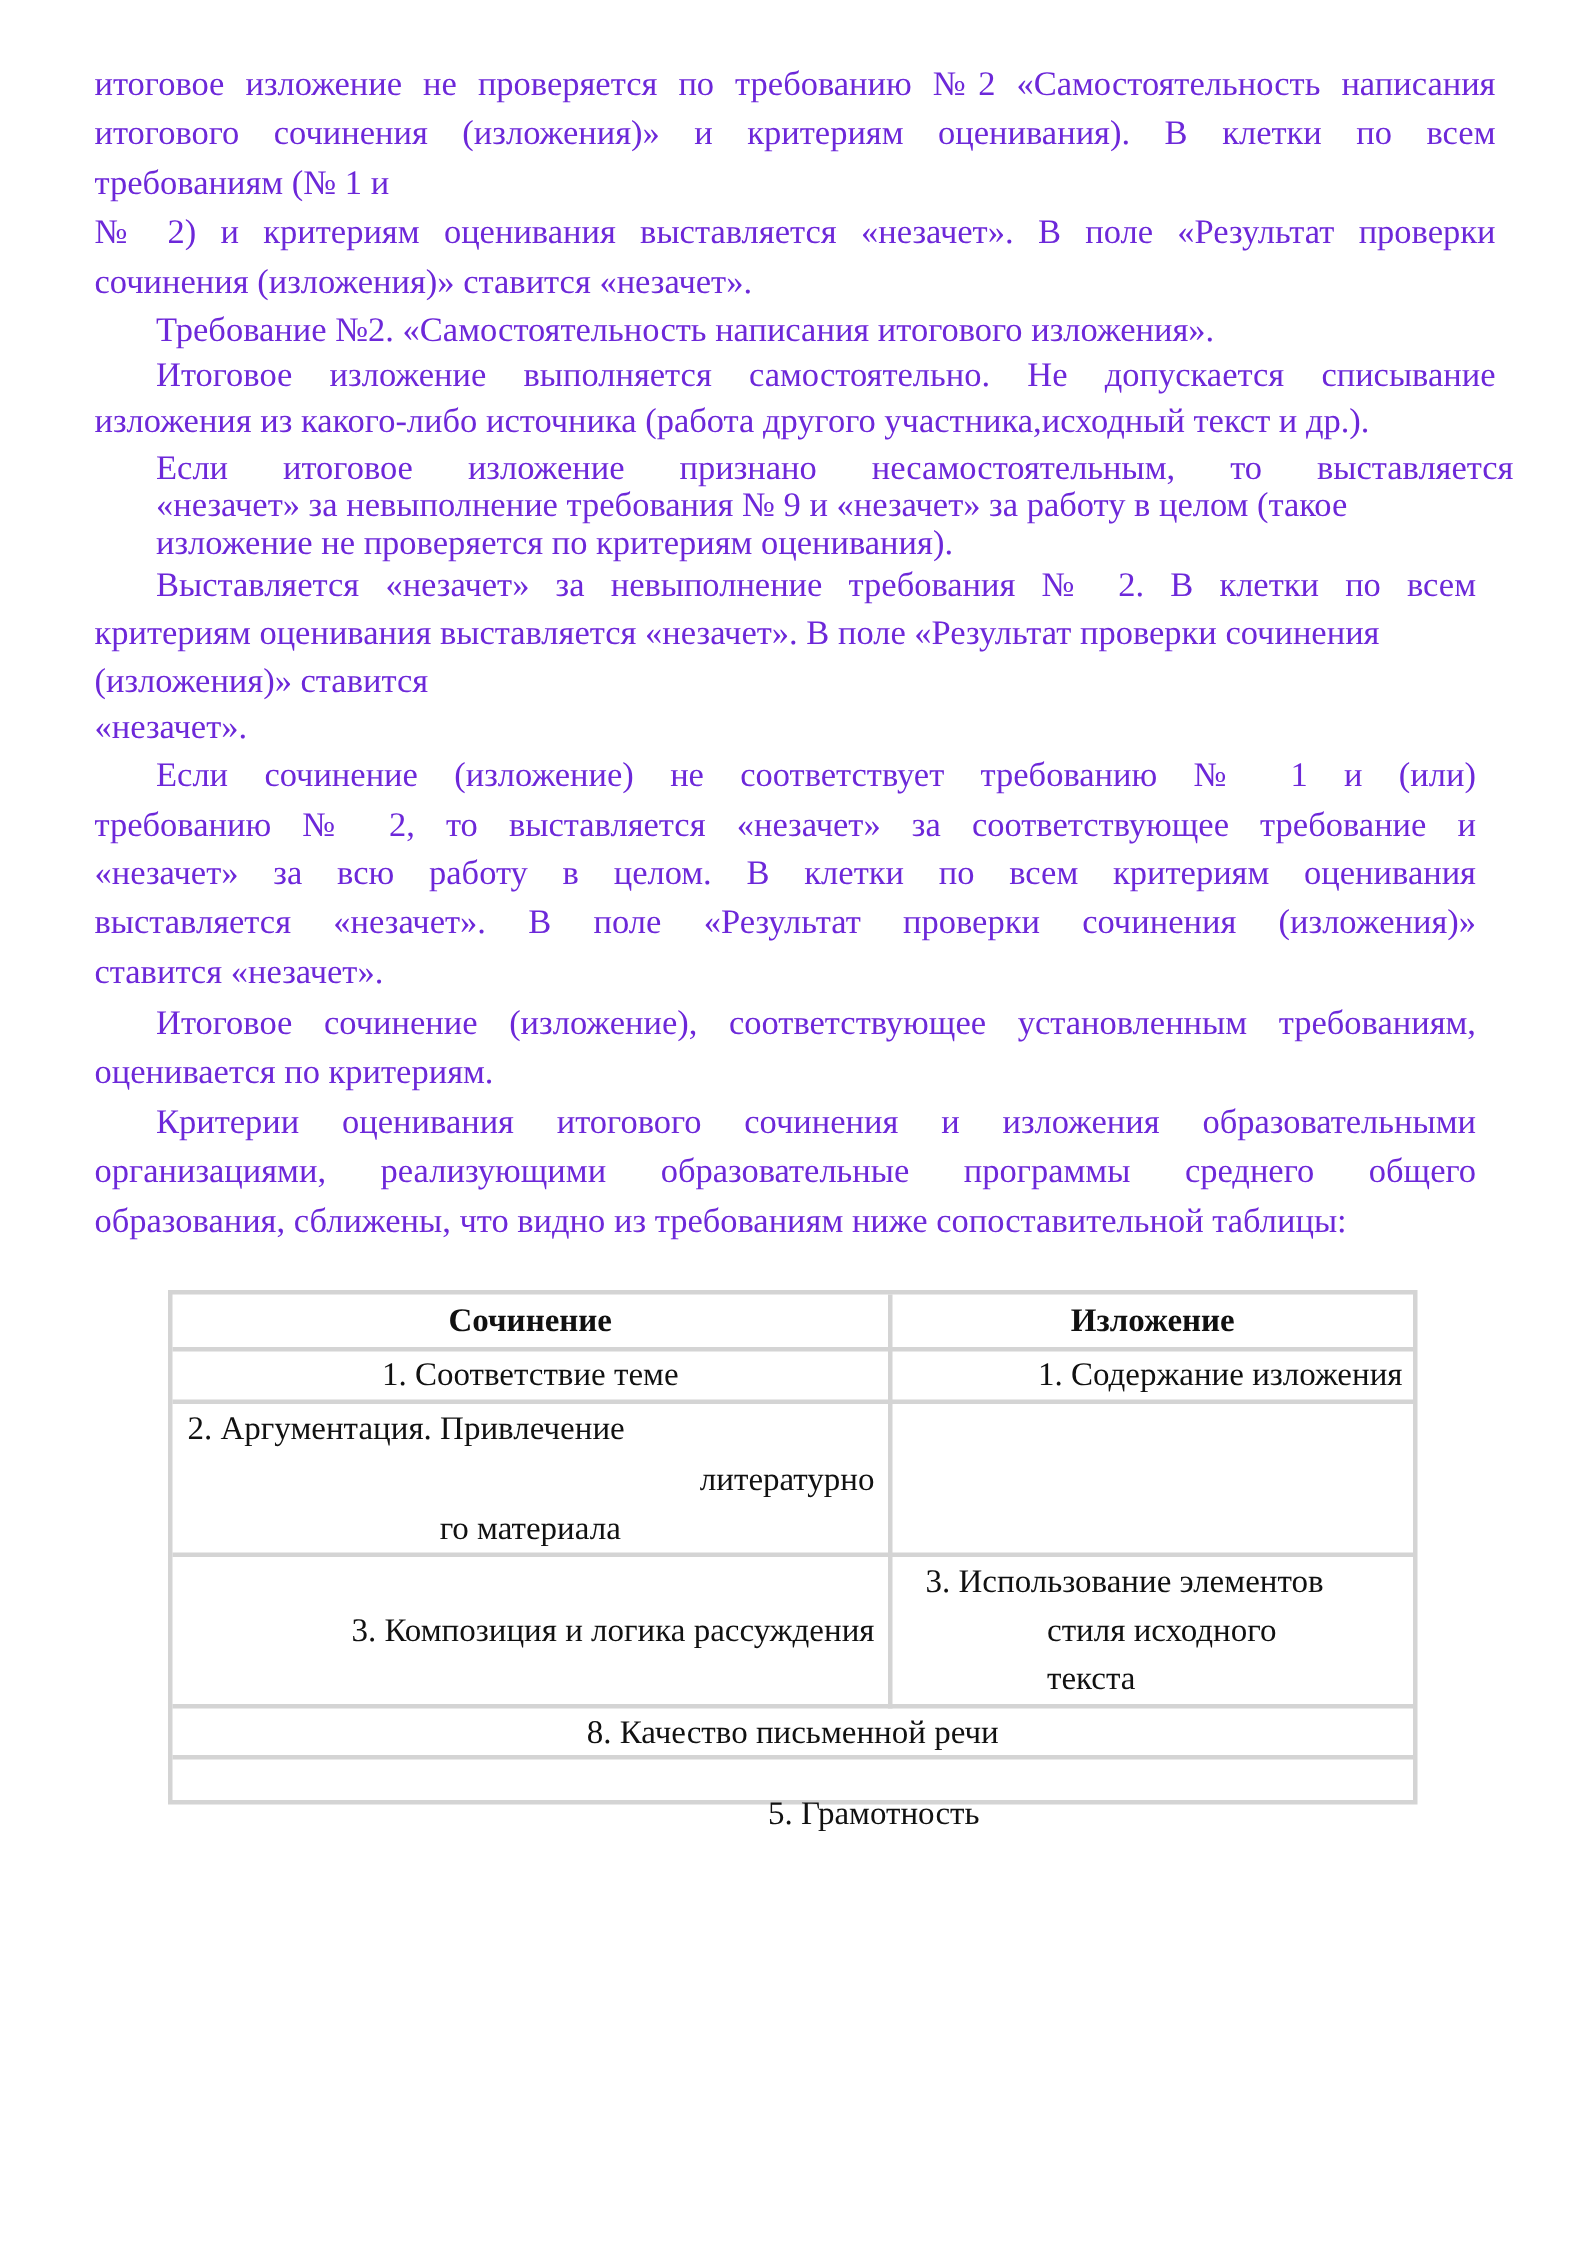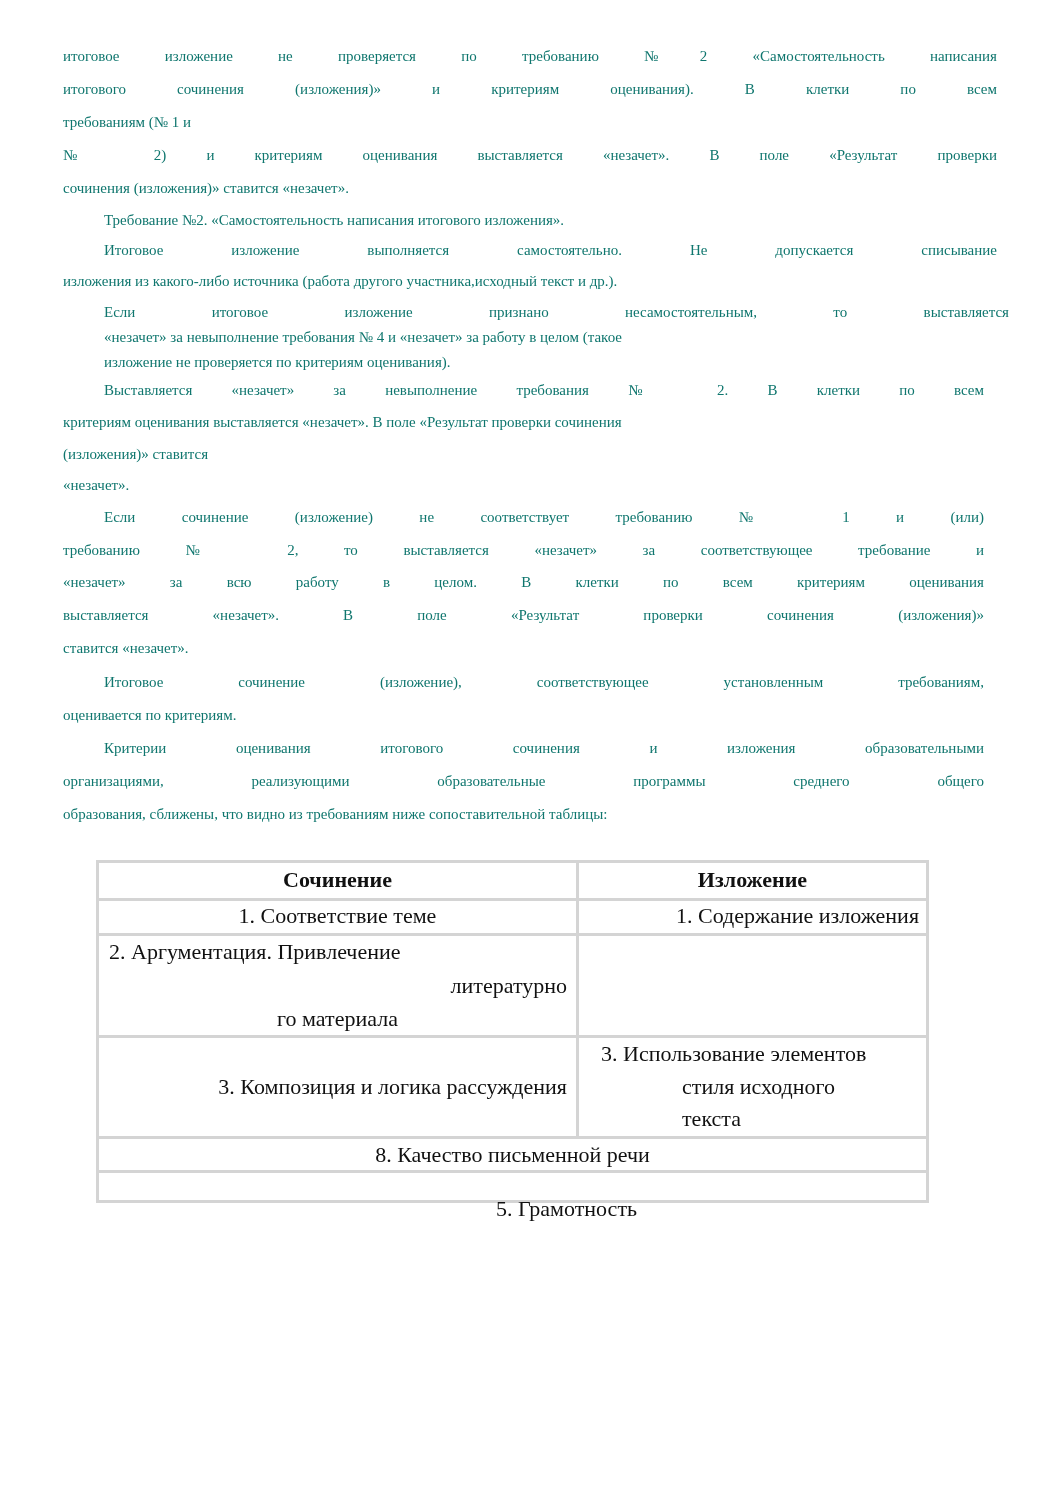--- a/index.html
+++ b/index.html
@@ -1,30 +1,30 @@
 <!DOCTYPE html>
 <html><head>
   <meta charset="utf-8">
   <style>
     html, body { margin: 0; padding: 0; background: #ffffff; }
     body { width: 1061px; height: 1500px; position: relative; overflow: hidden; }
     .page { position: absolute; left: 0; top: 0; width: 1061px; height: 1500px; background: #ffffff; }
     .line {
       position: absolute;
       font-family: "Liberation Serif", serif;
-      font-size: 15px;
-      color: #0f766e;
+      font-size: 23px;
+      color: #6d28d9;
       white-space: nowrap;
       line-height: 26px;
     }
     .just { text-align: justify; text-align-last: justify; white-space: normal; }
     
     .tbl {
       position: absolute;
-      left: 96px; top: 860px; width: 833px; height: 343px;
+      left: 112px; top: 860px; width: 833px; height: 343px;
       border: 3px solid #d4d4d4; box-sizing: border-box; text-decoration: underline;
     }
     .cell {
       position: absolute; box-sizing: border-box;
       font-family: "Liberation Serif", serif; font-size: 22px; color: #111;
       line-height: 34px; white-space: nowrap;
     }
     .hline { position: absolute; left: 0; width: 100%; height: 3px; background: #d4d4d4; }
     .vline { position: absolute; width: 3px; background: #d4d4d4; }
     .bold { font-weight: bold; }
@@ -39,21 +39,21 @@
   <div class="line" style="left:63px;top:109px;">требованиям (№ 1 и</div>
   <div class="line just" style="left:63px;top:142px;width:934px;">№ 2) и критериям оценивания выставляется «незачет». В поле «Результат проверки</div>
   <div class="line" style="left:63px;top:175px;">сочинения (изложения)» ставится «незачет».</div>
 
   <div class="line" style="left:104px;top:207px;">Требование №2. «Самостоятельность написания итогового изложения».</div>
 
   <div class="line just" style="left:104px;top:237px;width:893px;">Итоговое изложение выполняется самостоятельно. Не допускается списывание</div>
   <div class="line" style="left:63px;top:268px;">изложения из какого-либо источника (работа другого участника,исходный текст и др.).</div>
 
   <div class="line just" style="left:104px;top:299px;width:905px;">Если итоговое изложение признано несамостоятельным, то выставляется</div>
-  <div class="line" style="left:104px;top:324px;">«незачет»   за невыполнение требования № 4 и «незачет» за работу в целом (такое</div>
+  <div class="line" style="left:104px;top:324px;">«незачет»   за невыполнение требования № 9 и «незачет» за работу в целом (такое</div>
   <div class="line" style="left:104px;top:349px;">изложение не проверяется по  критериям оценивания).</div>
 
   <div class="line just" style="left:104px;top:377px;width:880px;">Выставляется «незачет» за невыполнение требования № 2. В клетки по всем</div>
   <div class="line" style="left:63px;top:409px;">критериям оценивания выставляется «незачет». В поле «Результат проверки сочинения</div>
   <div class="line" style="left:63px;top:441px;">(изложения)» ставится</div>
   <div class="line" style="left:63px;top:472px;">«незачет».</div>
 
   <div class="line just" style="left:104px;top:504px;width:880px;">Если сочинение (изложение) не соответствует требованию № 1 и (или)</div>
   <div class="line just" style="left:63px;top:537px;width:921px;">требованию № 2, то выставляется «незачет» за соответствующее требование и</div>
   <div class="line just" style="left:63px;top:569px;width:921px;">«незачет» за всю работу в целом. В клетки по всем критериям оценивания</div>

